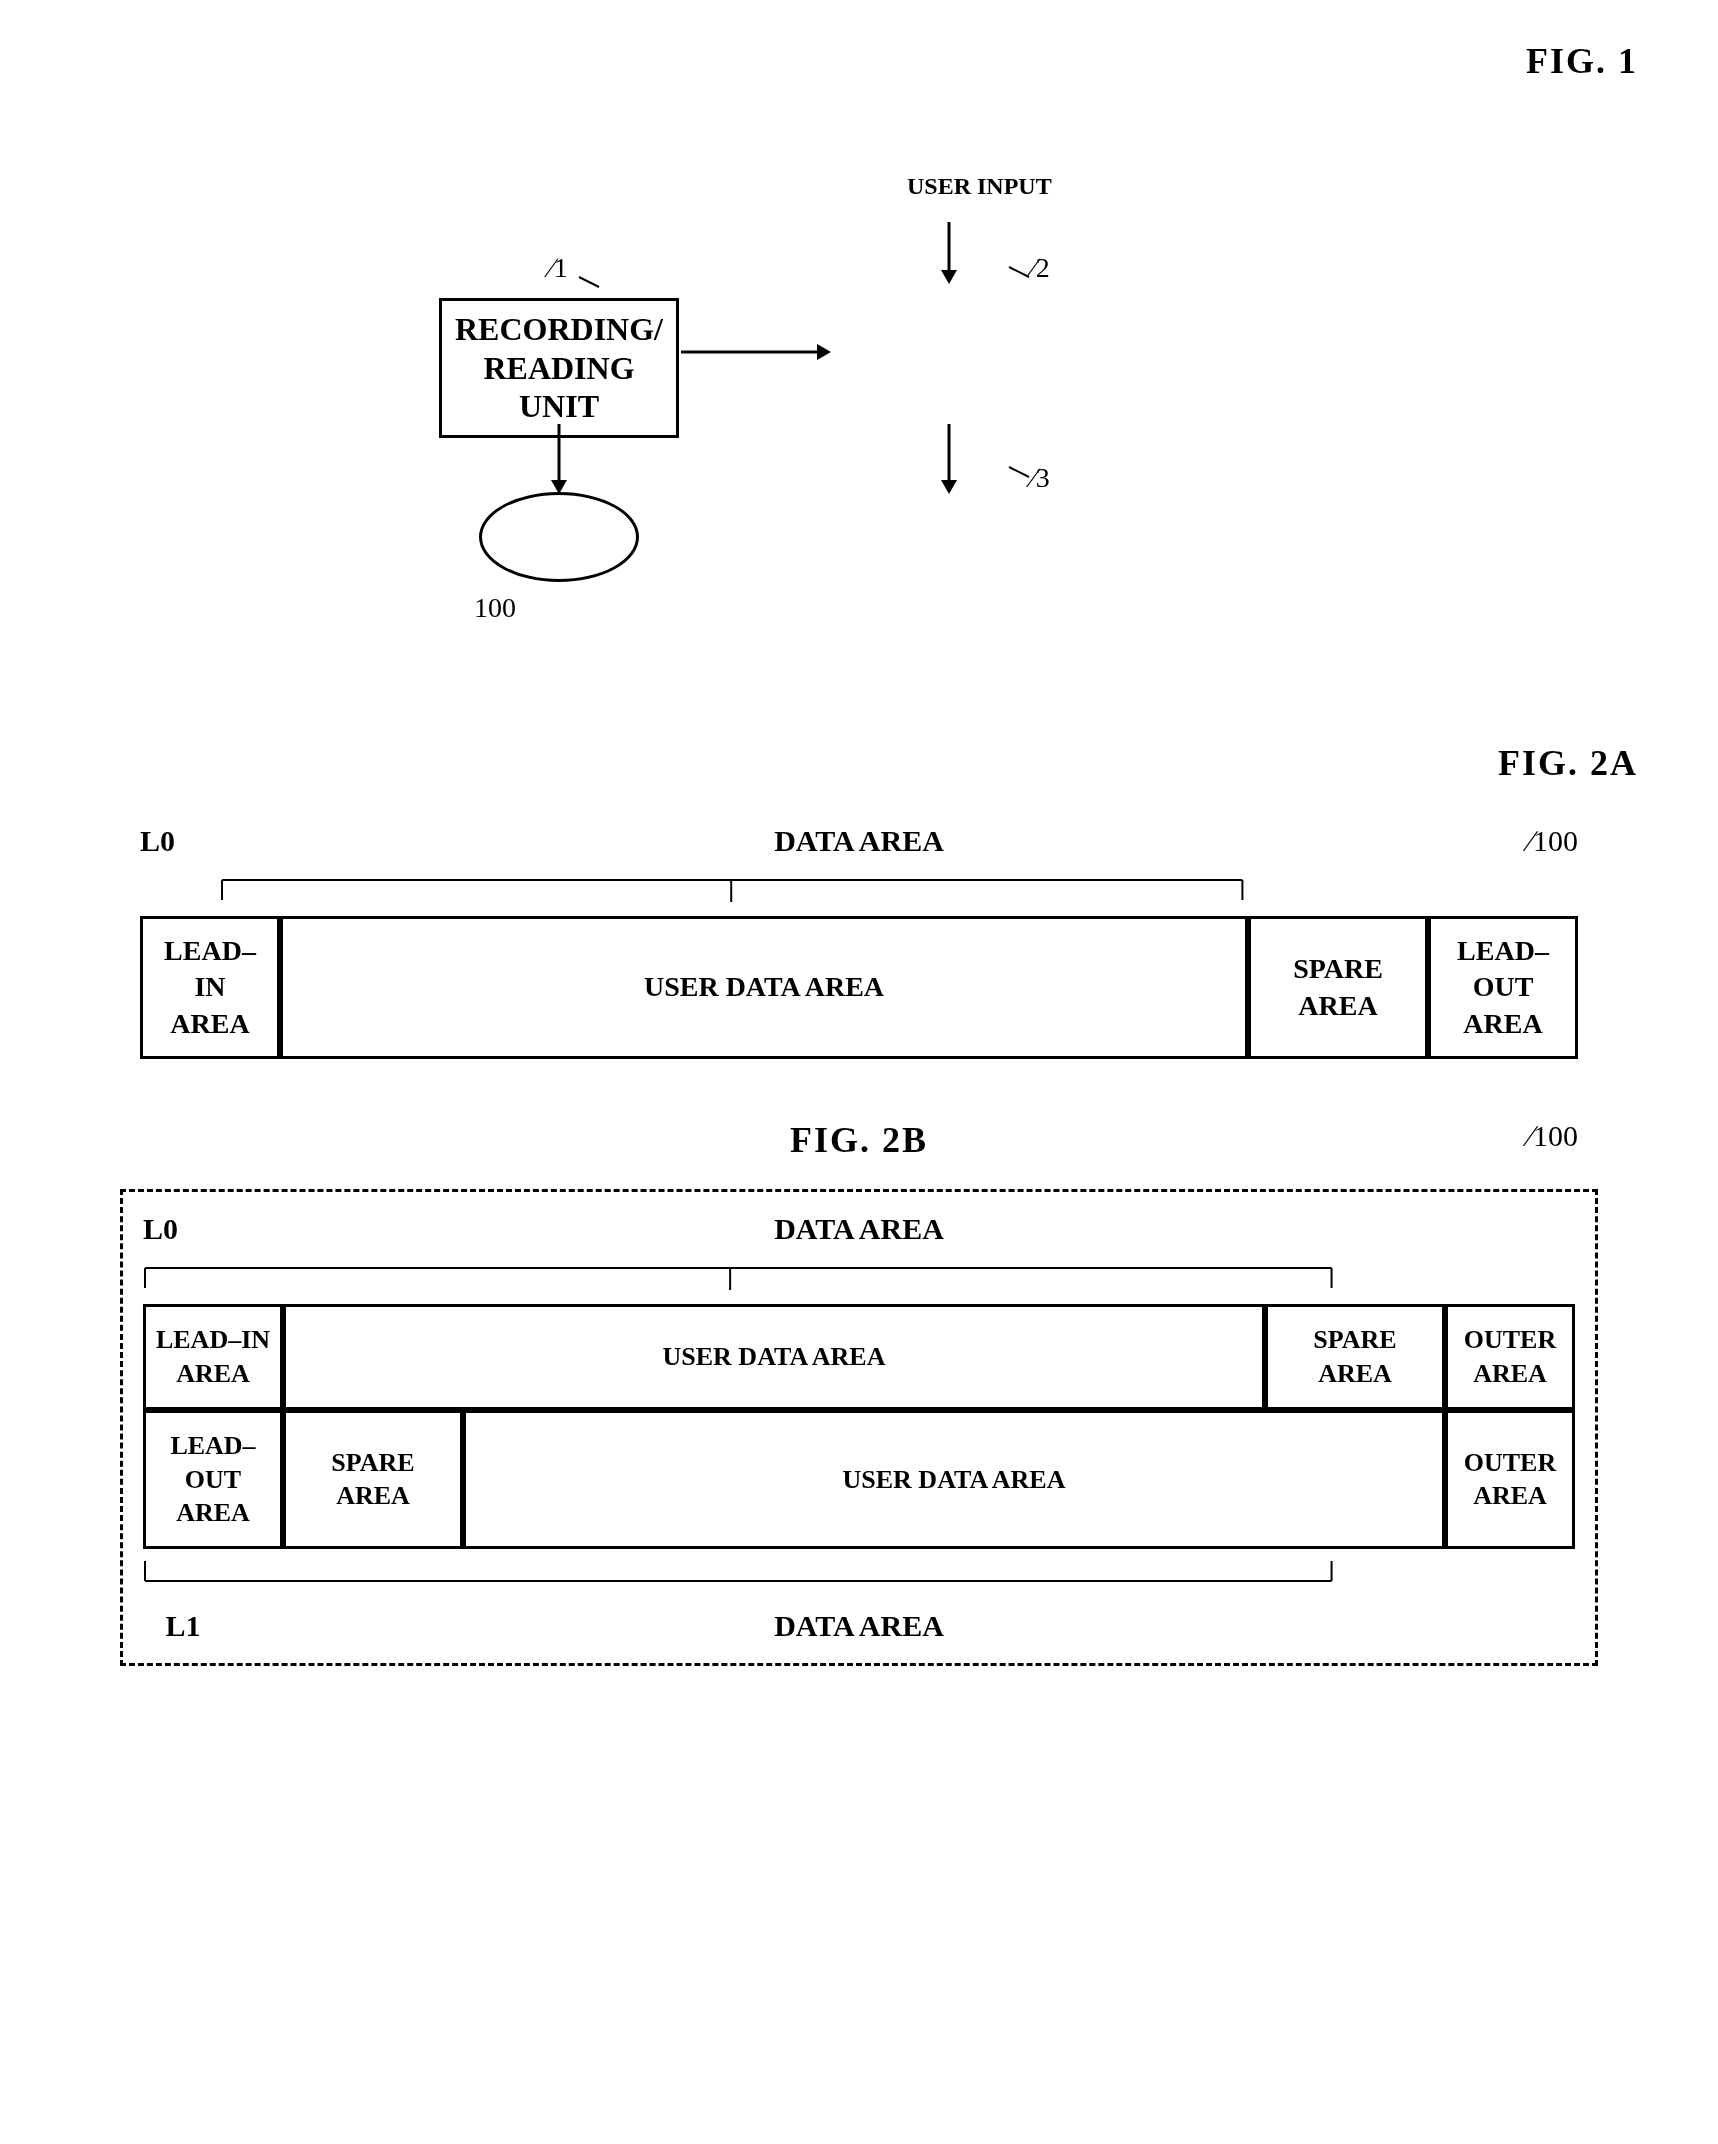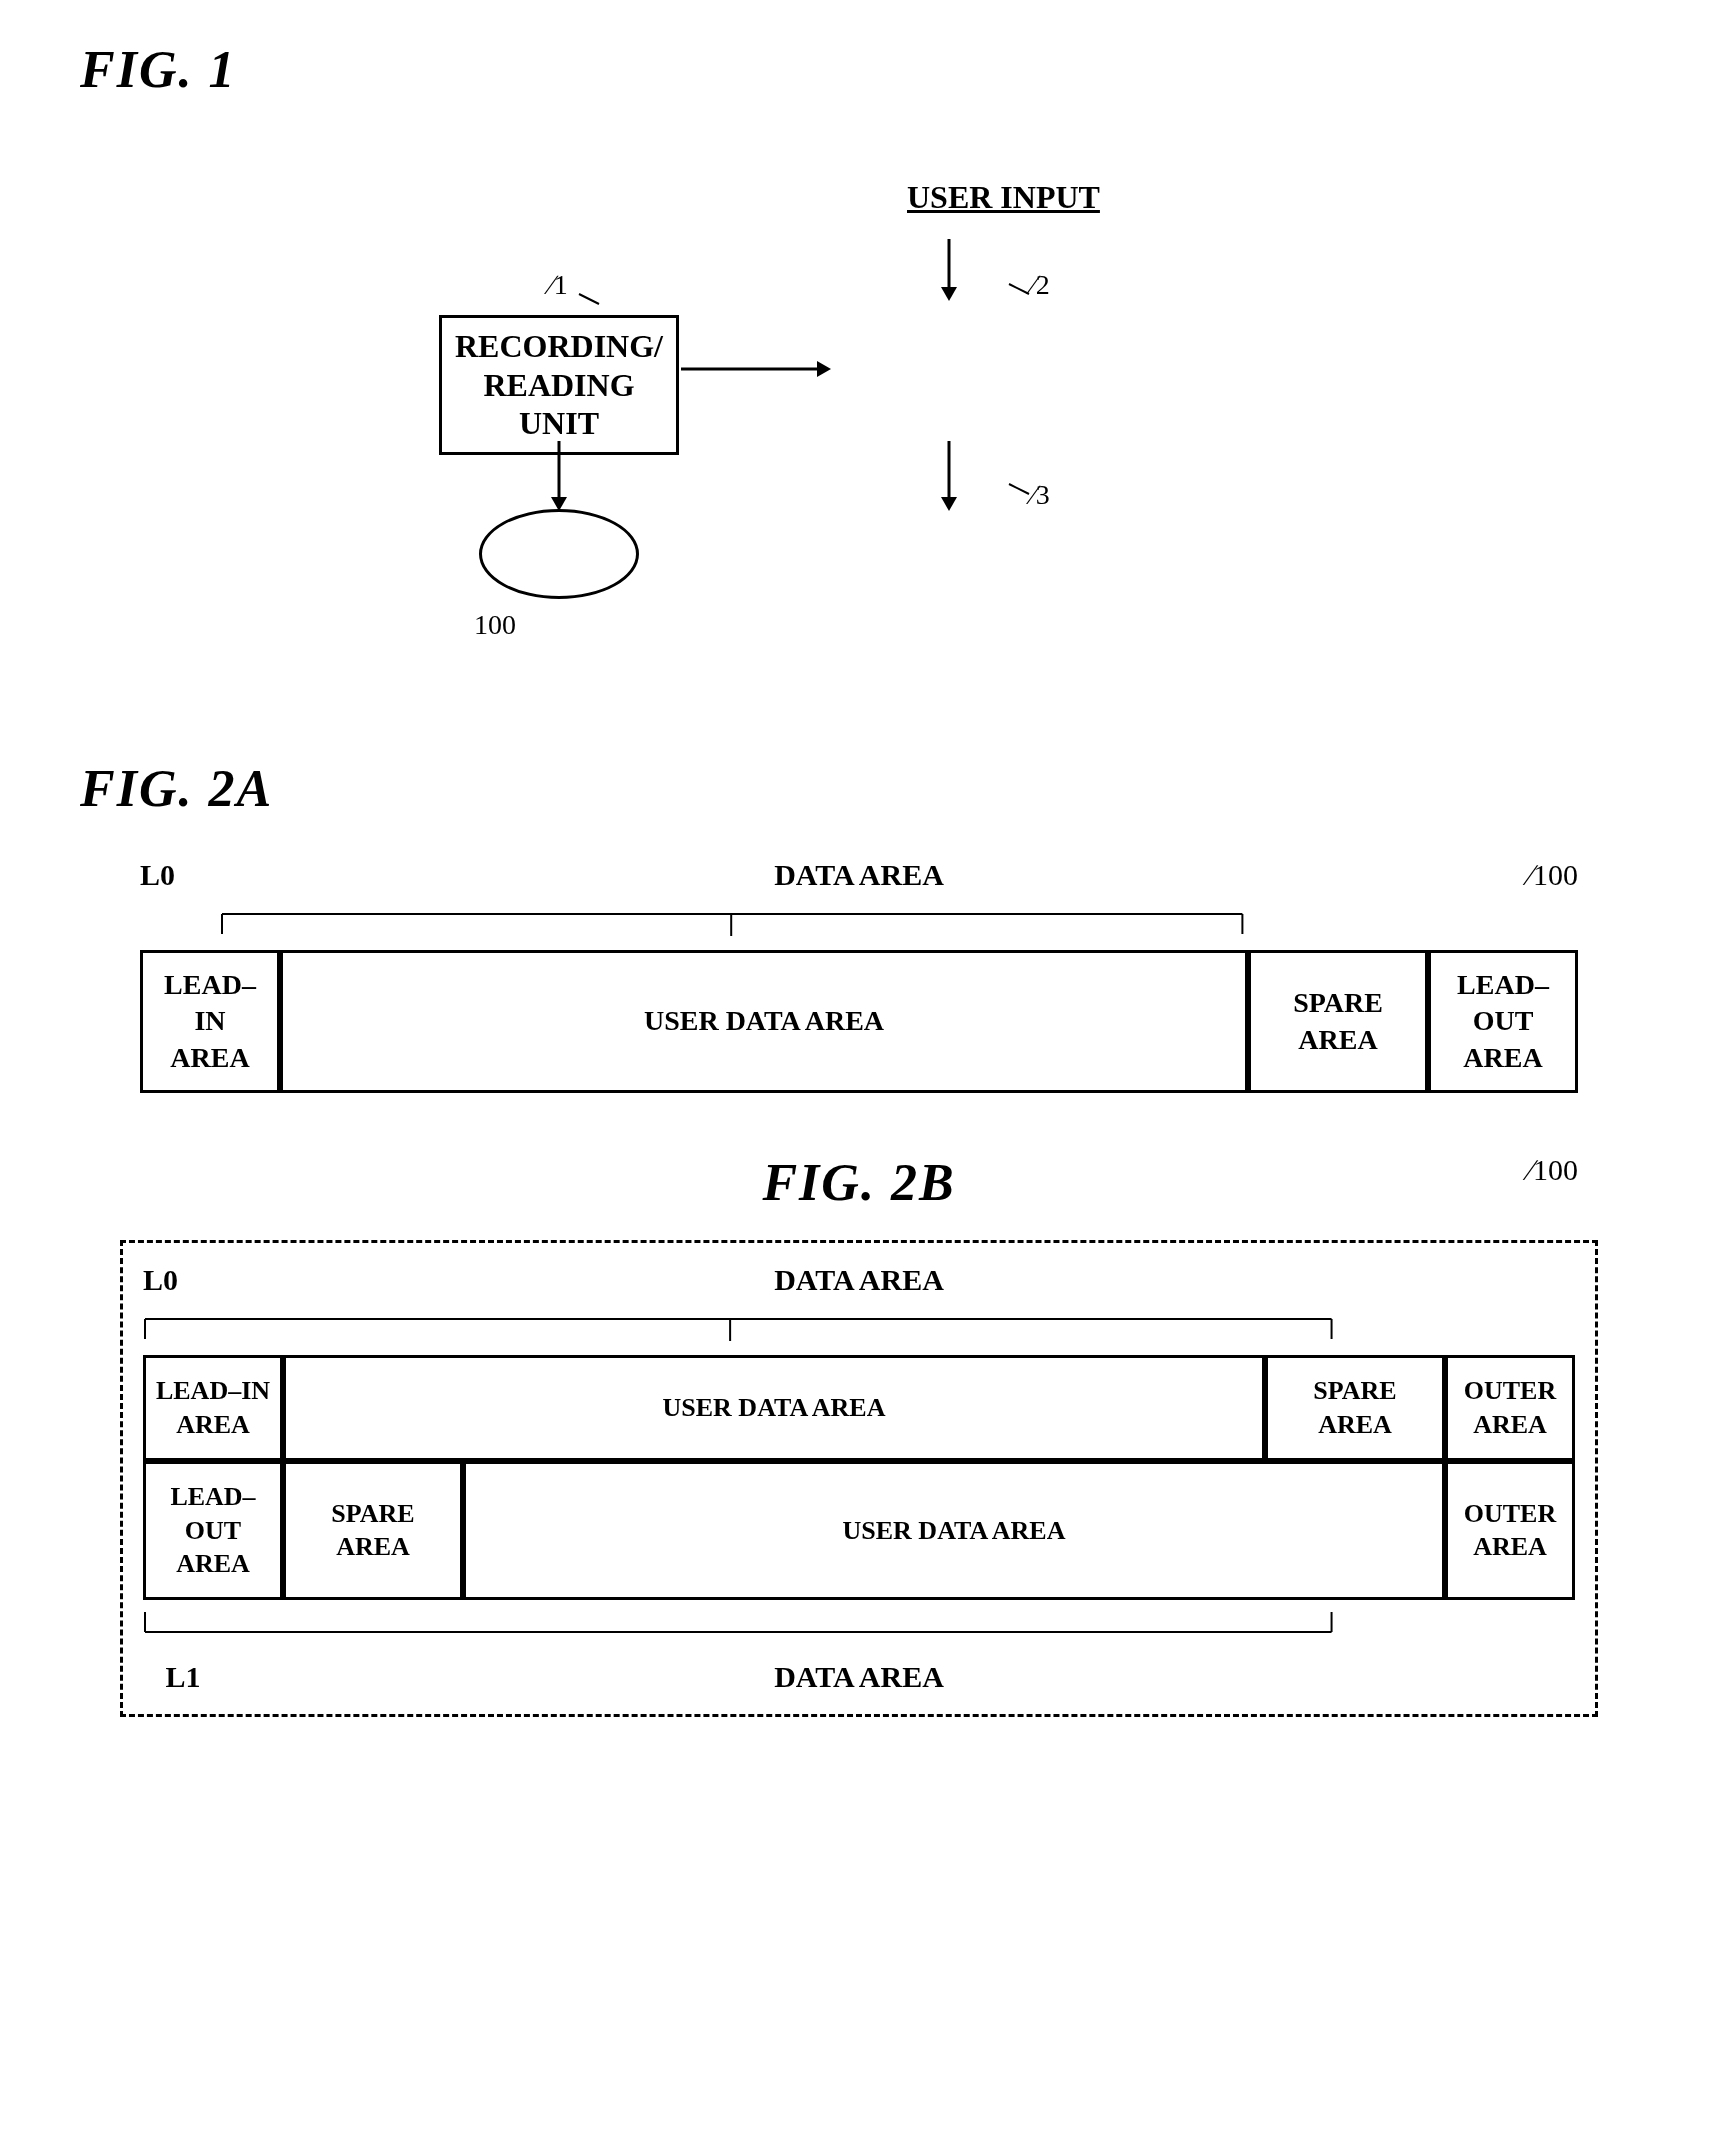--- a/index.html
+++ b/index.html
@@ -7,26 +7,25 @@
       background: #fff;
       font-family: 'Times New Roman', Times, serif;
       width: 1718px;
       min-height: 2144px;
       padding: 40px 80px;
       color: #000;
     }
 
     
     .fig-title {
-      text-align: left;
-      font-size: 52px;
+      text-align: right;
+      font-size: 36px;
       font-weight: bold;
       margin-bottom: 40px;
       letter-spacing: 2px;
-      font-style: italic;
     }
 
     .fig1-container {
       display: flex;
       flex-direction: column;
       align-items: center;
       margin-bottom: 60px;
       position: relative;
       height: 560px;
     }
@@ -117,25 +116,24 @@
       top: 0;
       left: 0;
       width: 100%;
       height: 100%;
       pointer-events: none;
     }
 
     
     .user-input-label {
       position: absolute;
-      top: 40px;
+      top: 51px;
       left: 498px;
-      font-size: 32px;
-      font-weight: bold;
-      text-decoration: underline;
+      font-size: 24px;
+      font-weight: bold;
     }
 
     
     .fig2a-container {
       margin-bottom: 60px;
     }
 
     .fig2a-inner {
       position: relative;
       margin: 0 60px;

